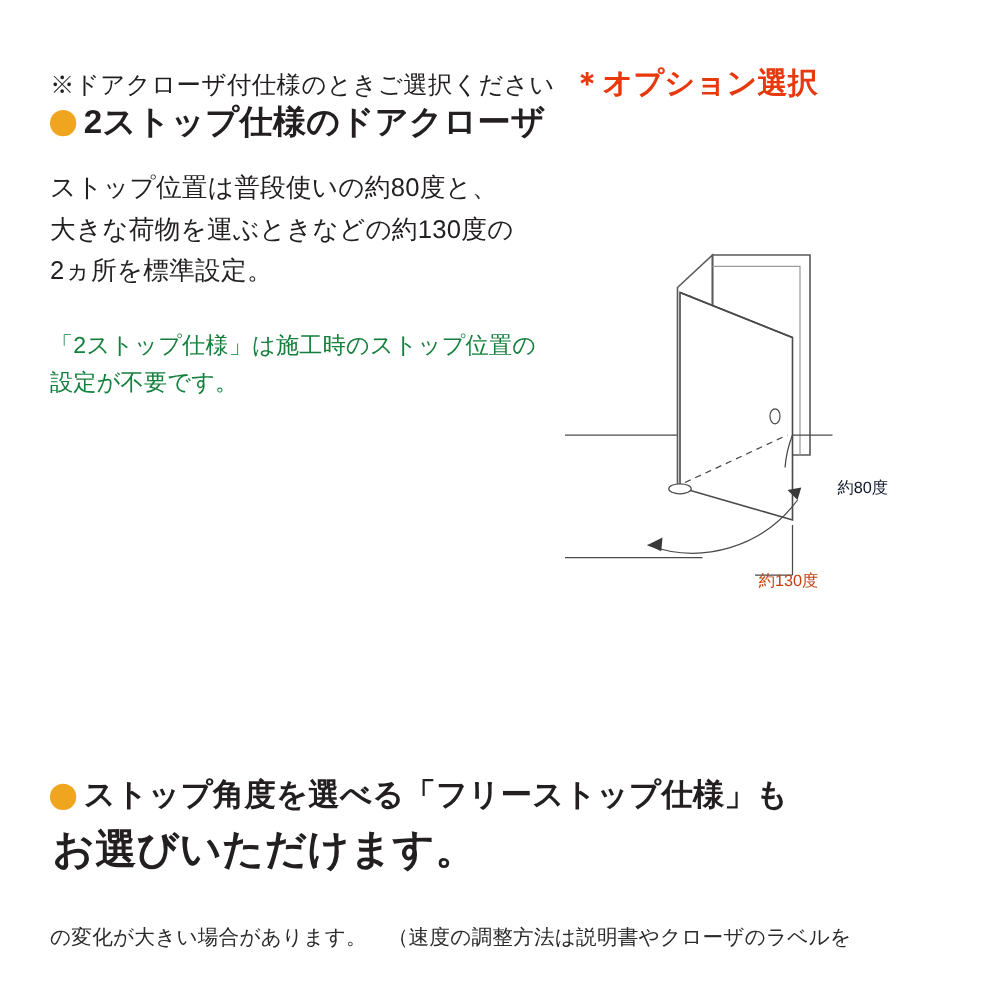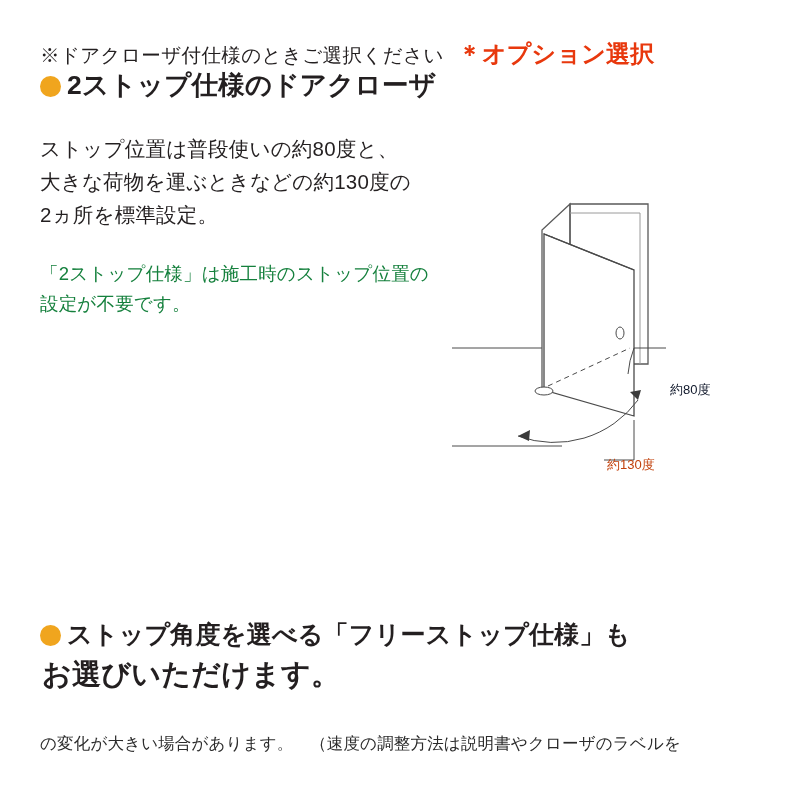--- a/index.html
+++ b/index.html
@@ -6,21 +6,21 @@
   html, body {
     width: 800px; height: 800px;
     background: #ffffff;
     font-family: "Liberation Sans", sans-serif;
     color: #231f20;
     overflow: hidden;
   }
   .page {
     position: relative;
     width: 800px; height: 800px;
-    padding: 32px 40px;
+    padding: 44px 40px;
   }
 
   
   .top-row {
     display: flex;
     align-items: baseline;
     gap: 14px;
     margin-top: 6px;
   }
   .top-note {
@@ -54,21 +54,21 @@
   .heading-text {
     font-size: 26.5px;
     font-weight: bold;
     letter-spacing: .01em;
     line-height: 1.2;
     color: #231f20;
   }
 
   
   .body-block {
-    margin-top: 30px;
+    margin-top: 20px;
     max-width: 470px;
   }
   .body-line {
     font-size: 20.5px;
     line-height: 1.62;
     letter-spacing: .01em;
     color: #231f20;
   }
   .body-block.second {
     margin-top: 28px;
@@ -102,21 +102,21 @@
     color: #c2410c;
     white-space: nowrap;
   }
 
   
   .heading.second {
     margin-top: 300px;
   }
   .heading.second .heading-text { font-size: 25px; }
   .sub-line {
-    font-size: 29px;
+    font-size: 33px;
     font-weight: bold;
     margin-top: 6px;
     margin-left: 2px;
     letter-spacing: .01em;
     color: #231f20;
   }
 
   
   .footnote {
     margin-top: 34px;

